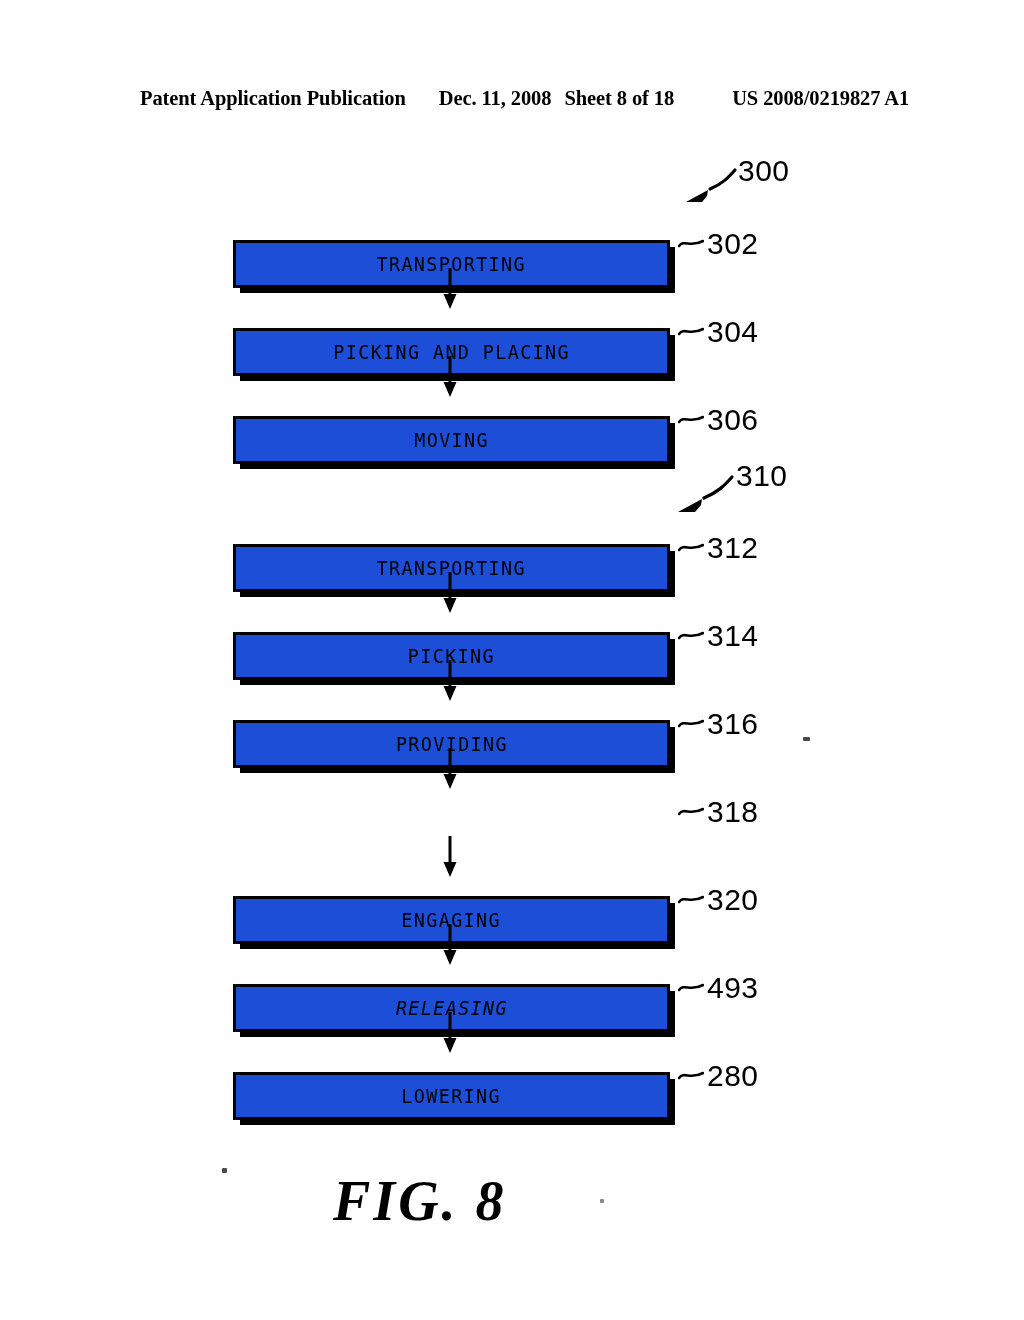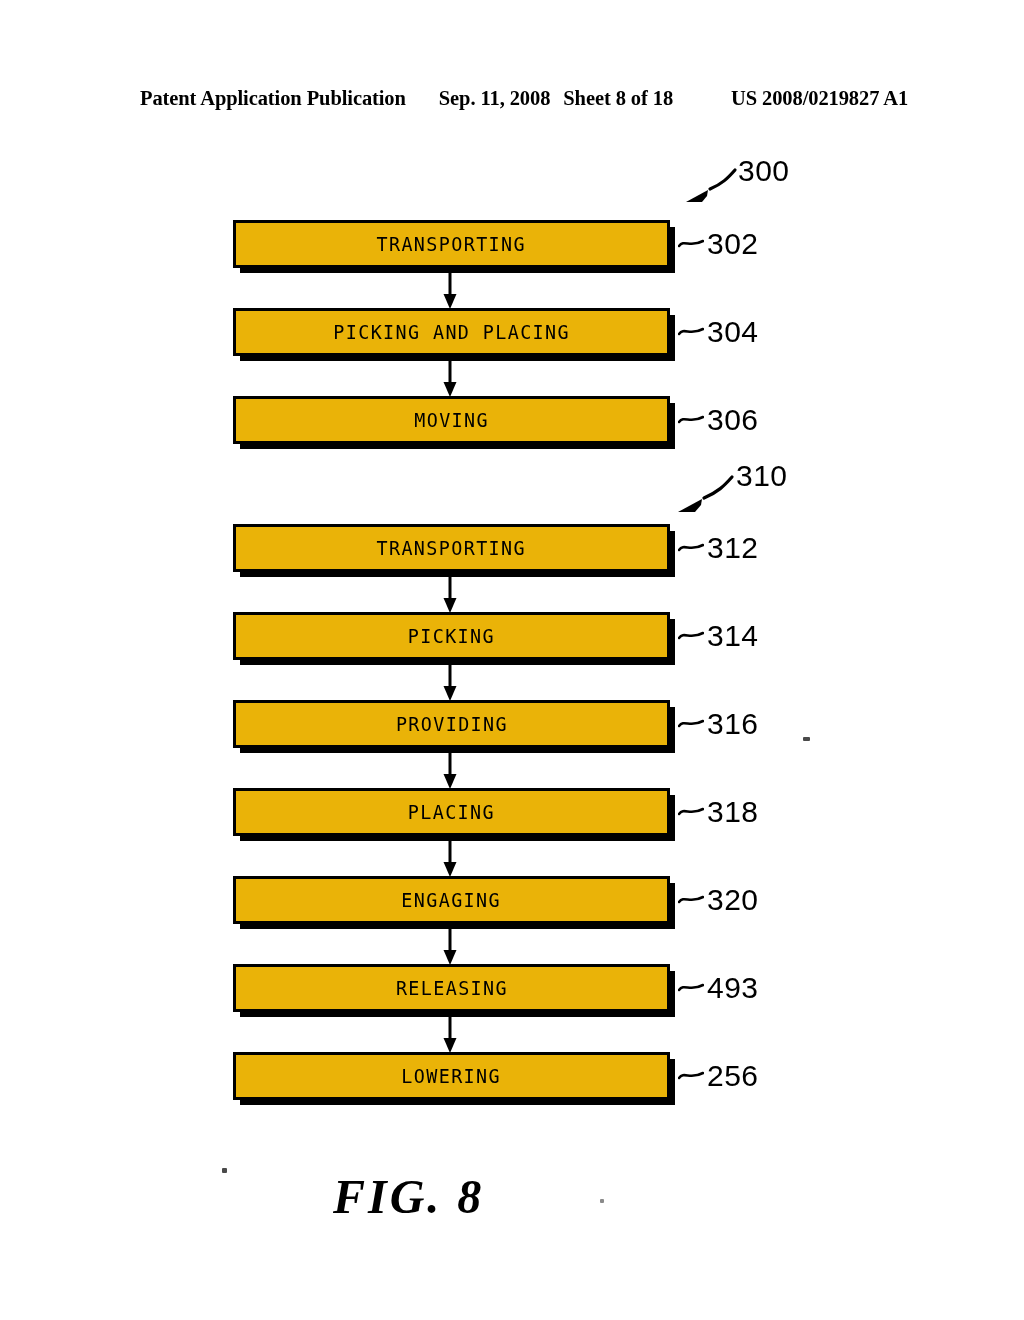--- a/index.html
+++ b/index.html
@@ -45,26 +45,27 @@
   }
 
   
   .step {
     position: absolute;
     left: 233px;
     width: 437px;
     height: 48px;
     box-sizing: border-box;
     border: 3px solid #000;
-    background: #eab308;
+    background: #1d4ed8;
     
     box-shadow: 6px 6px 0 -1px #000;
     display: flex;
     align-items: center;
     justify-content: center;
+    margin-top: 20px;
   }
   .step-label {
     font-family: "DejaVu Sans Mono", monospace;
     font-size: 20px;
     font-weight: 500;
     letter-spacing: 1.5px;
     transform: scaleX(0.92);
     white-space: nowrap;
     line-height: 1;
   }
@@ -118,39 +119,39 @@
   }
 
   
   .fig-caption {
     position: absolute;
     top: 1157px;
     left: 333px;
     font-family: "Liberation Serif", serif;
     font-weight: bold;
     font-style: italic;
-    font-size: 48px;
+    font-size: 56px;
     letter-spacing: 3px;
     white-space: nowrap;
     line-height: 1;
   }
 
   
   .speck {
     position: absolute;
     background: #4a4a4a;
     border-radius: 1px;
   }
 </style>
 </head>
 <body>
 
 <div class="page-header">
   <span class="hdr-pub">Patent Application Publication</span>
-  <span class="hdr-date">Sep. 11, 2008</span>
+  <span class="hdr-date">Dec. 11, 2008</span>
   <span class="hdr-sheet">Sheet 8 of 18</span>
   <span class="hdr-pat">US 2008/0219827 A1</span>
 </div>
 
 <div class="figure">
 
   <div class="callout" style="left:662px; top:140px; width:130px; height:60px;">
     <svg class="carrow" width="130" height="60" viewBox="0 0 130 60">
       <path d="M73,14 C66,22 60,28 48,33" stroke="#000" stroke-width="3.2" fill="none" stroke-linecap="round"></path>
       <path d="M46,34 L24,46 L40,46 L45,40 Z" fill="#000"></path>
@@ -239,23 +240,20 @@
     <svg class="tilde" viewBox="0 0 26 14">
       <path d="M1,9 C6,2 12,11 25,4" stroke="#000" stroke-width="2.6" fill="none" stroke-linecap="round"></path>
     </svg>
     <span class="num">316</span>
   </div>
   <svg class="connector" style="top:732px;" width="16" height="42" viewBox="0 0 16 42">
     <line x1="8" y1="0" x2="8" y2="28" stroke="#000" stroke-width="3"></line>
     <path d="M1.5,26 L14.5,26 L8,41 Z" fill="#000"></path>
   </svg>
 
-  <div class="step" style="top:772px;">
-    <span class="step-label">PLACING</span>
-  </div>
   <div class="ref" style="top:772px;">
     <svg class="tilde" viewBox="0 0 26 14">
       <path d="M1,9 C6,2 12,11 25,4" stroke="#000" stroke-width="2.6" fill="none" stroke-linecap="round"></path>
     </svg>
     <span class="num">318</span>
   </div>
   <svg class="connector" style="top:820px;" width="16" height="42" viewBox="0 0 16 42">
     <line x1="8" y1="0" x2="8" y2="28" stroke="#000" stroke-width="3"></line>
     <path d="M1.5,26 L14.5,26 L8,41 Z" fill="#000"></path>
   </svg>
@@ -267,42 +265,42 @@
     <svg class="tilde" viewBox="0 0 26 14">
       <path d="M1,9 C6,2 12,11 25,4" stroke="#000" stroke-width="2.6" fill="none" stroke-linecap="round"></path>
     </svg>
     <span class="num">320</span>
   </div>
   <svg class="connector" style="top:908px;" width="16" height="42" viewBox="0 0 16 42">
     <line x1="8" y1="0" x2="8" y2="28" stroke="#000" stroke-width="3"></line>
     <path d="M1.5,26 L14.5,26 L8,41 Z" fill="#000"></path>
   </svg>
 
-  <div class="step" style="top:948px;">
+  <div class="step" style="top:948px;font-style:italic;">
     <span class="step-label">RELEASING</span>
   </div>
   <div class="ref" style="top:948px;">
     <svg class="tilde" viewBox="0 0 26 14">
       <path d="M1,9 C6,2 12,11 25,4" stroke="#000" stroke-width="2.6" fill="none" stroke-linecap="round"></path>
     </svg>
     <span class="num">493</span>
   </div>
   <svg class="connector" style="top:996px;" width="16" height="42" viewBox="0 0 16 42">
     <line x1="8" y1="0" x2="8" y2="28" stroke="#000" stroke-width="3"></line>
     <path d="M1.5,26 L14.5,26 L8,41 Z" fill="#000"></path>
   </svg>
 
   <div class="step" style="top:1036px;">
     <span class="step-label">LOWERING</span>
   </div>
   <div class="ref" style="top:1036px;">
     <svg class="tilde" viewBox="0 0 26 14">
       <path d="M1,9 C6,2 12,11 25,4" stroke="#000" stroke-width="2.6" fill="none" stroke-linecap="round"></path>
     </svg>
-    <span class="num">256</span>
+    <span class="num">280</span>
   </div>
 
   <div class="speck" style="left:803px; top:721px; width:7px; height:4px;"></div>
   <div class="speck" style="left:222px; top:1152px; width:5px; height:5px;"></div>
   <div class="speck" style="left:600px; top:1183px; width:4px; height:4px; background:#8a8a8a;"></div>
 
   <div class="fig-caption">FIG. 8</div>
 
 </div>
 

